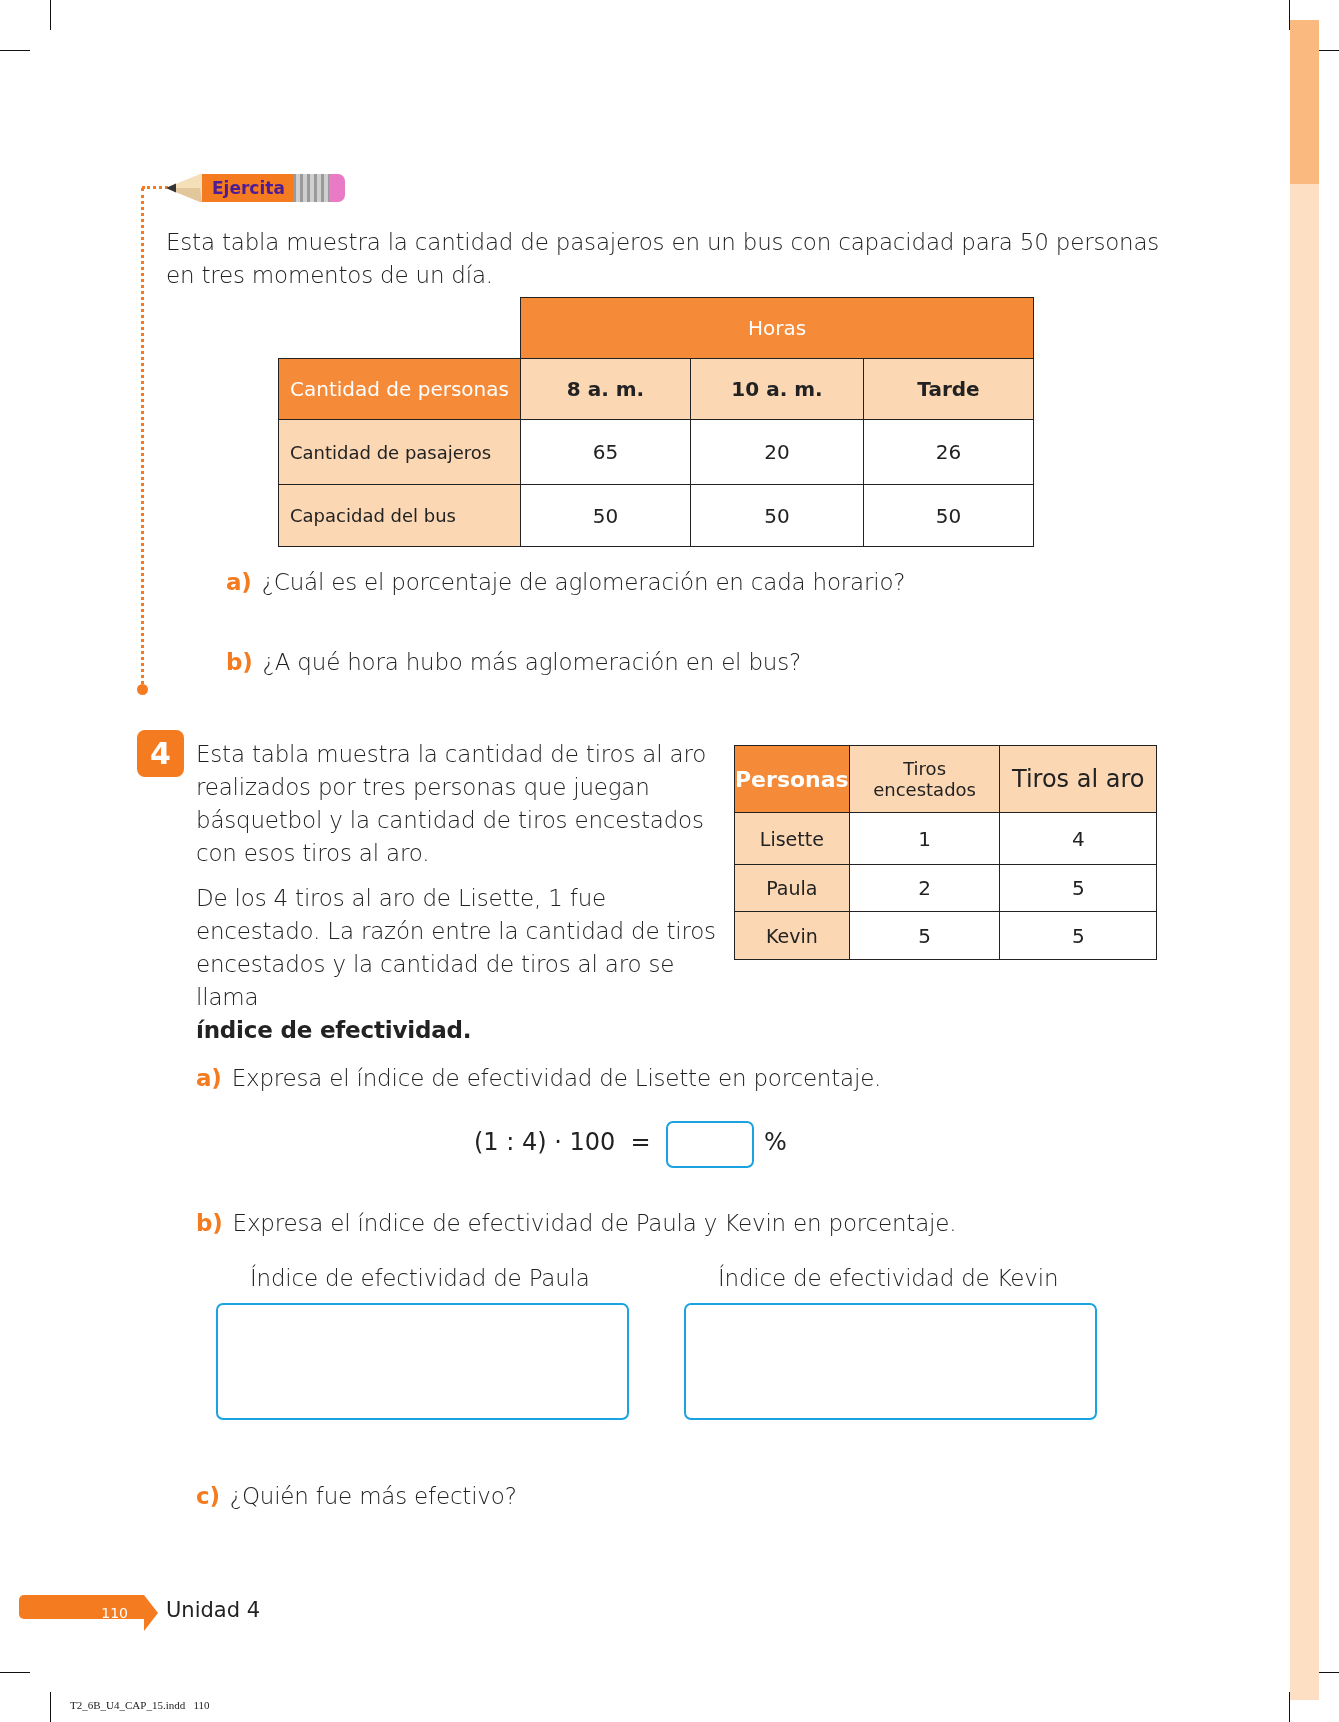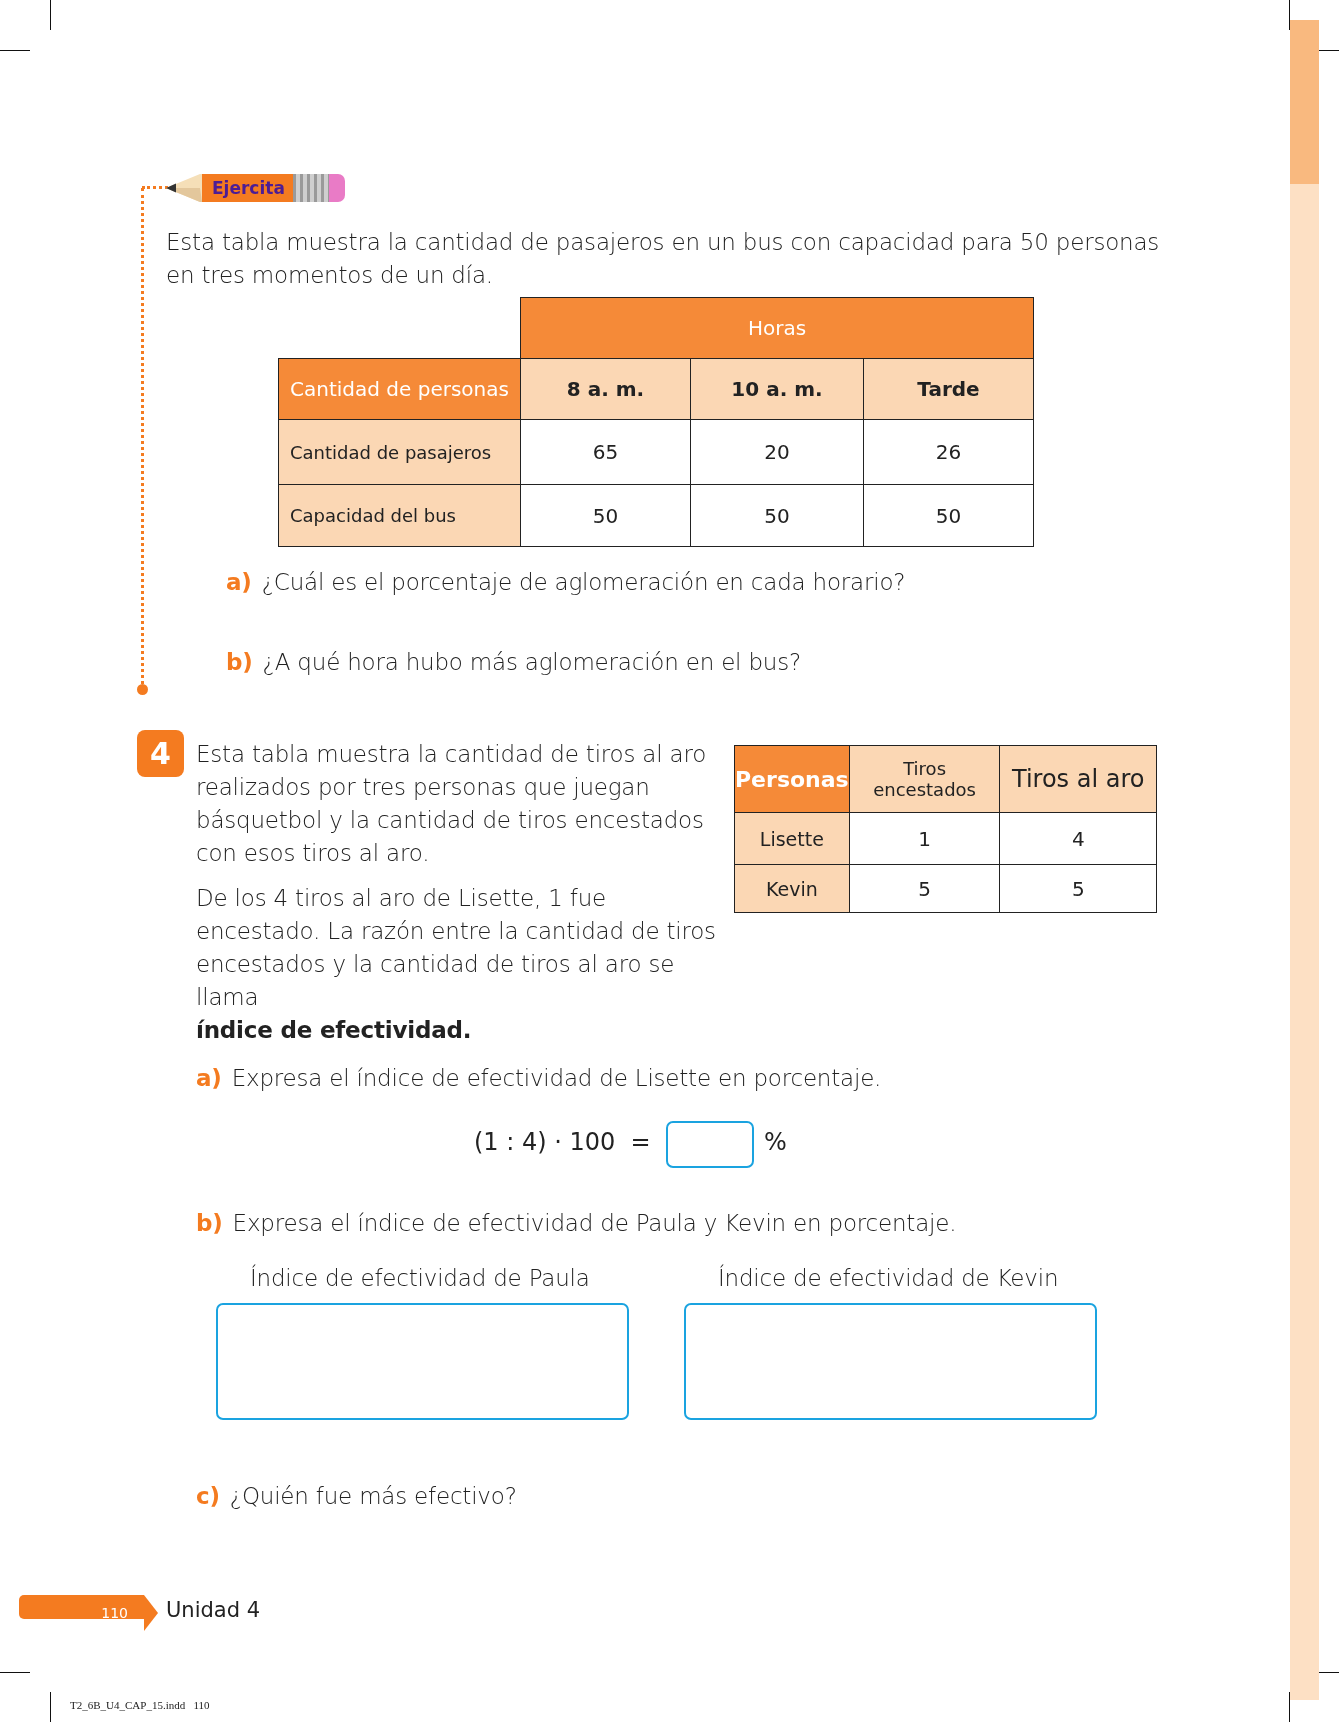--- a/index.html
+++ b/index.html
@@ -127,20 +127,25 @@
   <tr style="height:67px;">
     <td class="orange bold" style="font-size:22px;">Personas</td>
     <td class="peach" style="width:151px; font-size:18px;">Tiros encestados</td>
     <td class="peach" style="width:157px; font-size:24px;">Tiros al aro</td>
   </tr>
   <tr style="height:52px;">
     <td class="peach" style="font-size:19px;">Lisette</td>
     <td class="white">1</td>
     <td class="white">4</td>
   </tr>
+  <tr style="height:47px;">
+    <td class="peach" style="font-size:19px;">Paula</td>
+    <td class="white">2</td>
+    <td class="white">5</td>
+  </tr>
   <tr style="height:48px;">
     <td class="peach" style="font-size:19px;">Kevin</td>
     <td class="white">5</td>
     <td class="white">5</td>
   </tr>
 </tbody>
   </table>
 
 <div class="para" style="left:196px; top:1062px;">
   <span class="qlabel">a)</span><span>Expresa el índice de efectividad de Lisette en porcentaje.</span>

